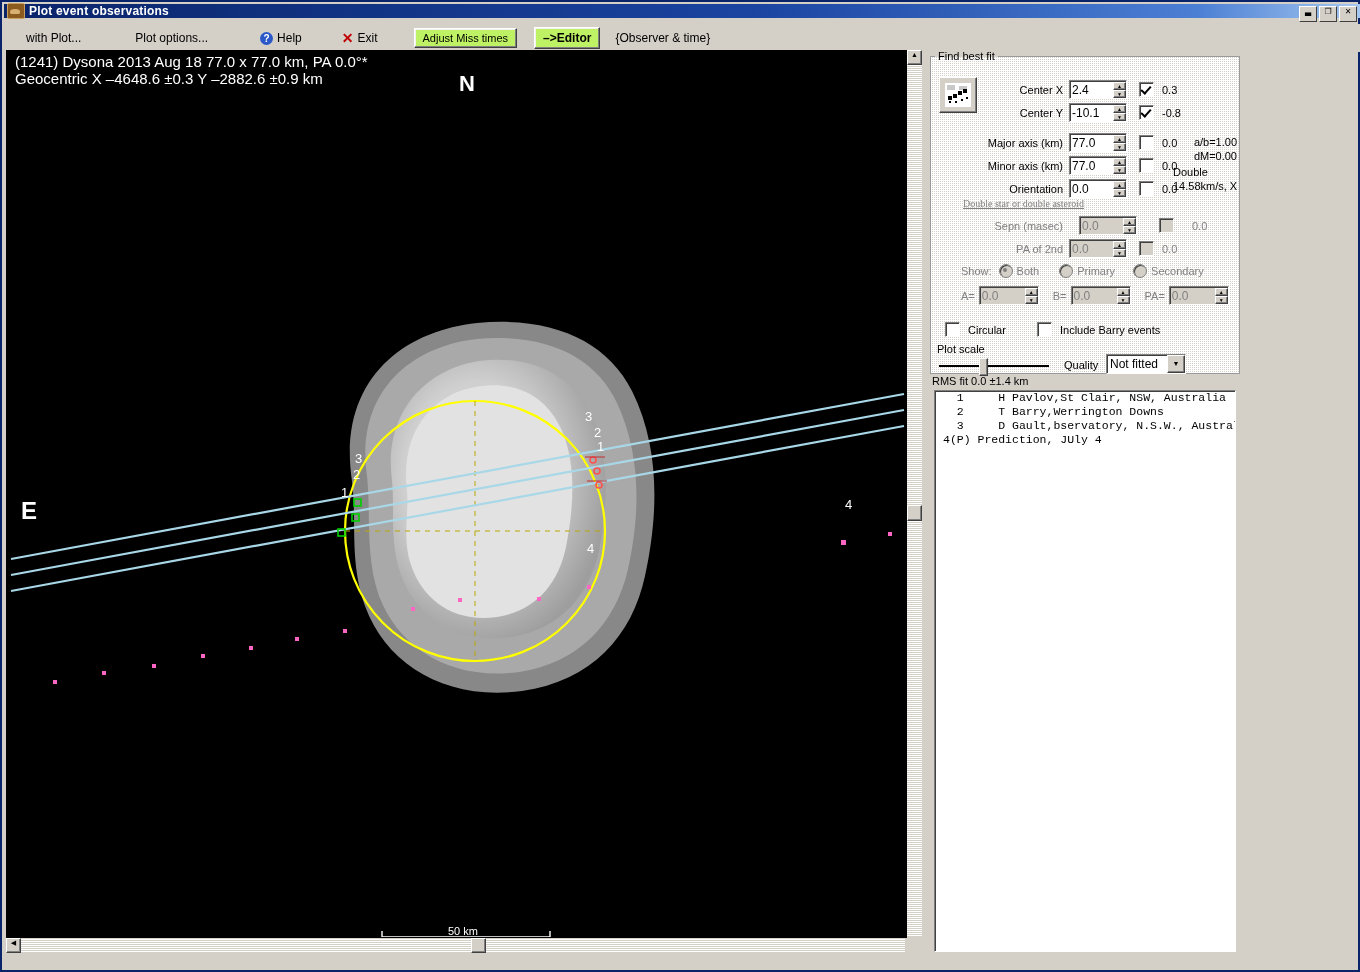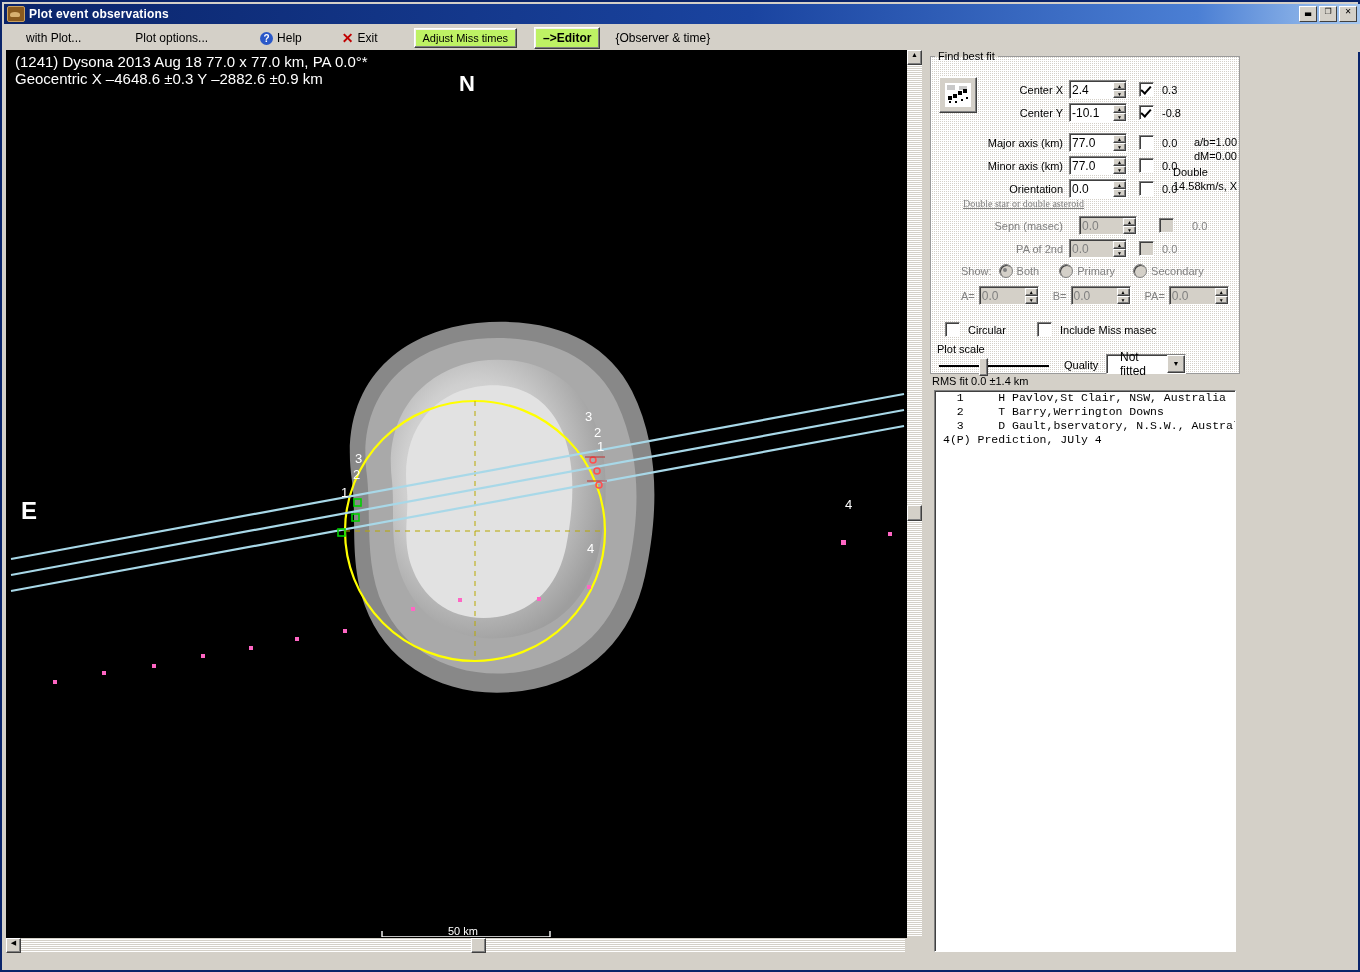--- a/index.html
+++ b/index.html
@@ -4,21 +4,21 @@
 <style>
   html,body{margin:0;padding:0;background:#000;}
   body{width:1360px;height:972px;overflow:hidden;
        font-family:"Liberation Sans", sans-serif;font-size:11px;}
 
   
   #app{position:absolute;left:0;top:0;width:1360px;height:972px;
        background:#d4d0c8;box-sizing:border-box;border:2px solid #0a246a;}
 
   
-  #titlebar{position:absolute;left:2px;top:2px;width:1356px;height:20px;
+  #titlebar{position:absolute;left:2px;top:2px;width:1356px;height:14px;
      background:linear-gradient(to right,#0a246a 0%,#1a44a0 55%,#4b7fd4 88%,#a6c8f0 100%);
      display:flex;align-items:center;}
   #titlebar .ticon{width:16px;height:14px;margin-left:3px;margin-right:4px;
      background:#8a5a1e;border:1px solid #c8a060;border-radius:2px;position:relative;}
   #titlebar .ticon:after{content:"";position:absolute;left:2px;top:5px;width:10px;height:5px;
      background:#d8b070;border-radius:50% 50% 30% 30%;}
   #titlebar .ttext{color:#fff;font-size:12px;font-weight:bold;letter-spacing:.2px;}
   #winbtns{position:absolute;right:3px;top:2px;display:flex;gap:2px;}
   .winbtn{width:16px;height:14px;background:#d4d0c8;border:1px solid #fff;
      border-right-color:#404040;border-bottom-color:#404040;
@@ -103,21 +103,21 @@
      box-shadow:inset -1px -1px 0 #808080;display:flex;align-items:center;justify-content:center;}
   .infotxt{position:absolute;font-size:11px;color:#000;white-space:nowrap;}
   .slider{position:absolute;}
   .slider .track{position:absolute;left:0;top:9px;width:110px;height:2px;background:#000;}
   .slider .thumb{position:absolute;left:40px;top:2px;width:7px;height:16px;background:#d4d0c8;
      border:1px solid #fff;border-right-color:#404040;border-bottom-color:#404040;
      box-shadow:inset -1px -1px 0 #808080;}
   .combo{position:absolute;display:flex;align-items:center;background:#fff;
      border:1px solid #808080;border-right-color:#fff;border-bottom-color:#fff;
      box-shadow:inset 1px 1px 0 #404040;height:18px;width:78px;}
-  .combo .ctext{font-size:12px;color:#000;padding-left:13px;flex:1;}
+  .combo .ctext{font-size:12px;color:#000;padding-left:3px;flex:1;}
   .combo .carrow{width:16px;height:16px;background:#d4d0c8;border:1px solid #fff;
      border-right-color:#404040;border-bottom-color:#404040;box-shadow:inset -1px -1px 0 #808080;
      font-size:7px;text-align:center;line-height:15px;color:#000;}
   #rmslabel{position:absolute;left:2px;top:325px;font-size:11px;color:#000;}
   #obslist{position:absolute;left:4px;top:340px;width:300px;height:560px;background:#fff;
      border:1px solid #808080;border-right-color:#fff;border-bottom-color:#fff;
      box-shadow:inset 1px 1px 0 #404040;overflow:hidden;}
   #obslist .oline{font-family:"Liberation Mono","DejaVu Sans Mono",monospace;font-size:11.5px;
      color:#000;white-space:pre;line-height:14px;padding-left:8px;}
 </style>
@@ -421,21 +421,21 @@
           </div>
         </div>
       </div>
 
       <div class="row" style="left:14px;top:260px;">
         <div class="cbx"></div>
         <div class="sval">Circular</div>
       </div>
       <div class="row" style="left:106px;top:260px;">
         <div class="cbx"></div>
-        <div class="sval">Include Miss masec</div>
+        <div class="sval">Include Barry events</div>
       </div>
 
       <div class="infotxt" style="left:6px;top:281px;">Plot scale</div>
       <div class="slider" style="left:8px;top:294px;width:115px;height:20px;">
         <div class="track"></div>
         <div class="thumb"></div>
       </div>
 
       <div class="infotxt" style="left:133px;top:297px;">Quality</div>
       <div class="combo" style="left:175px;top:292px;">

